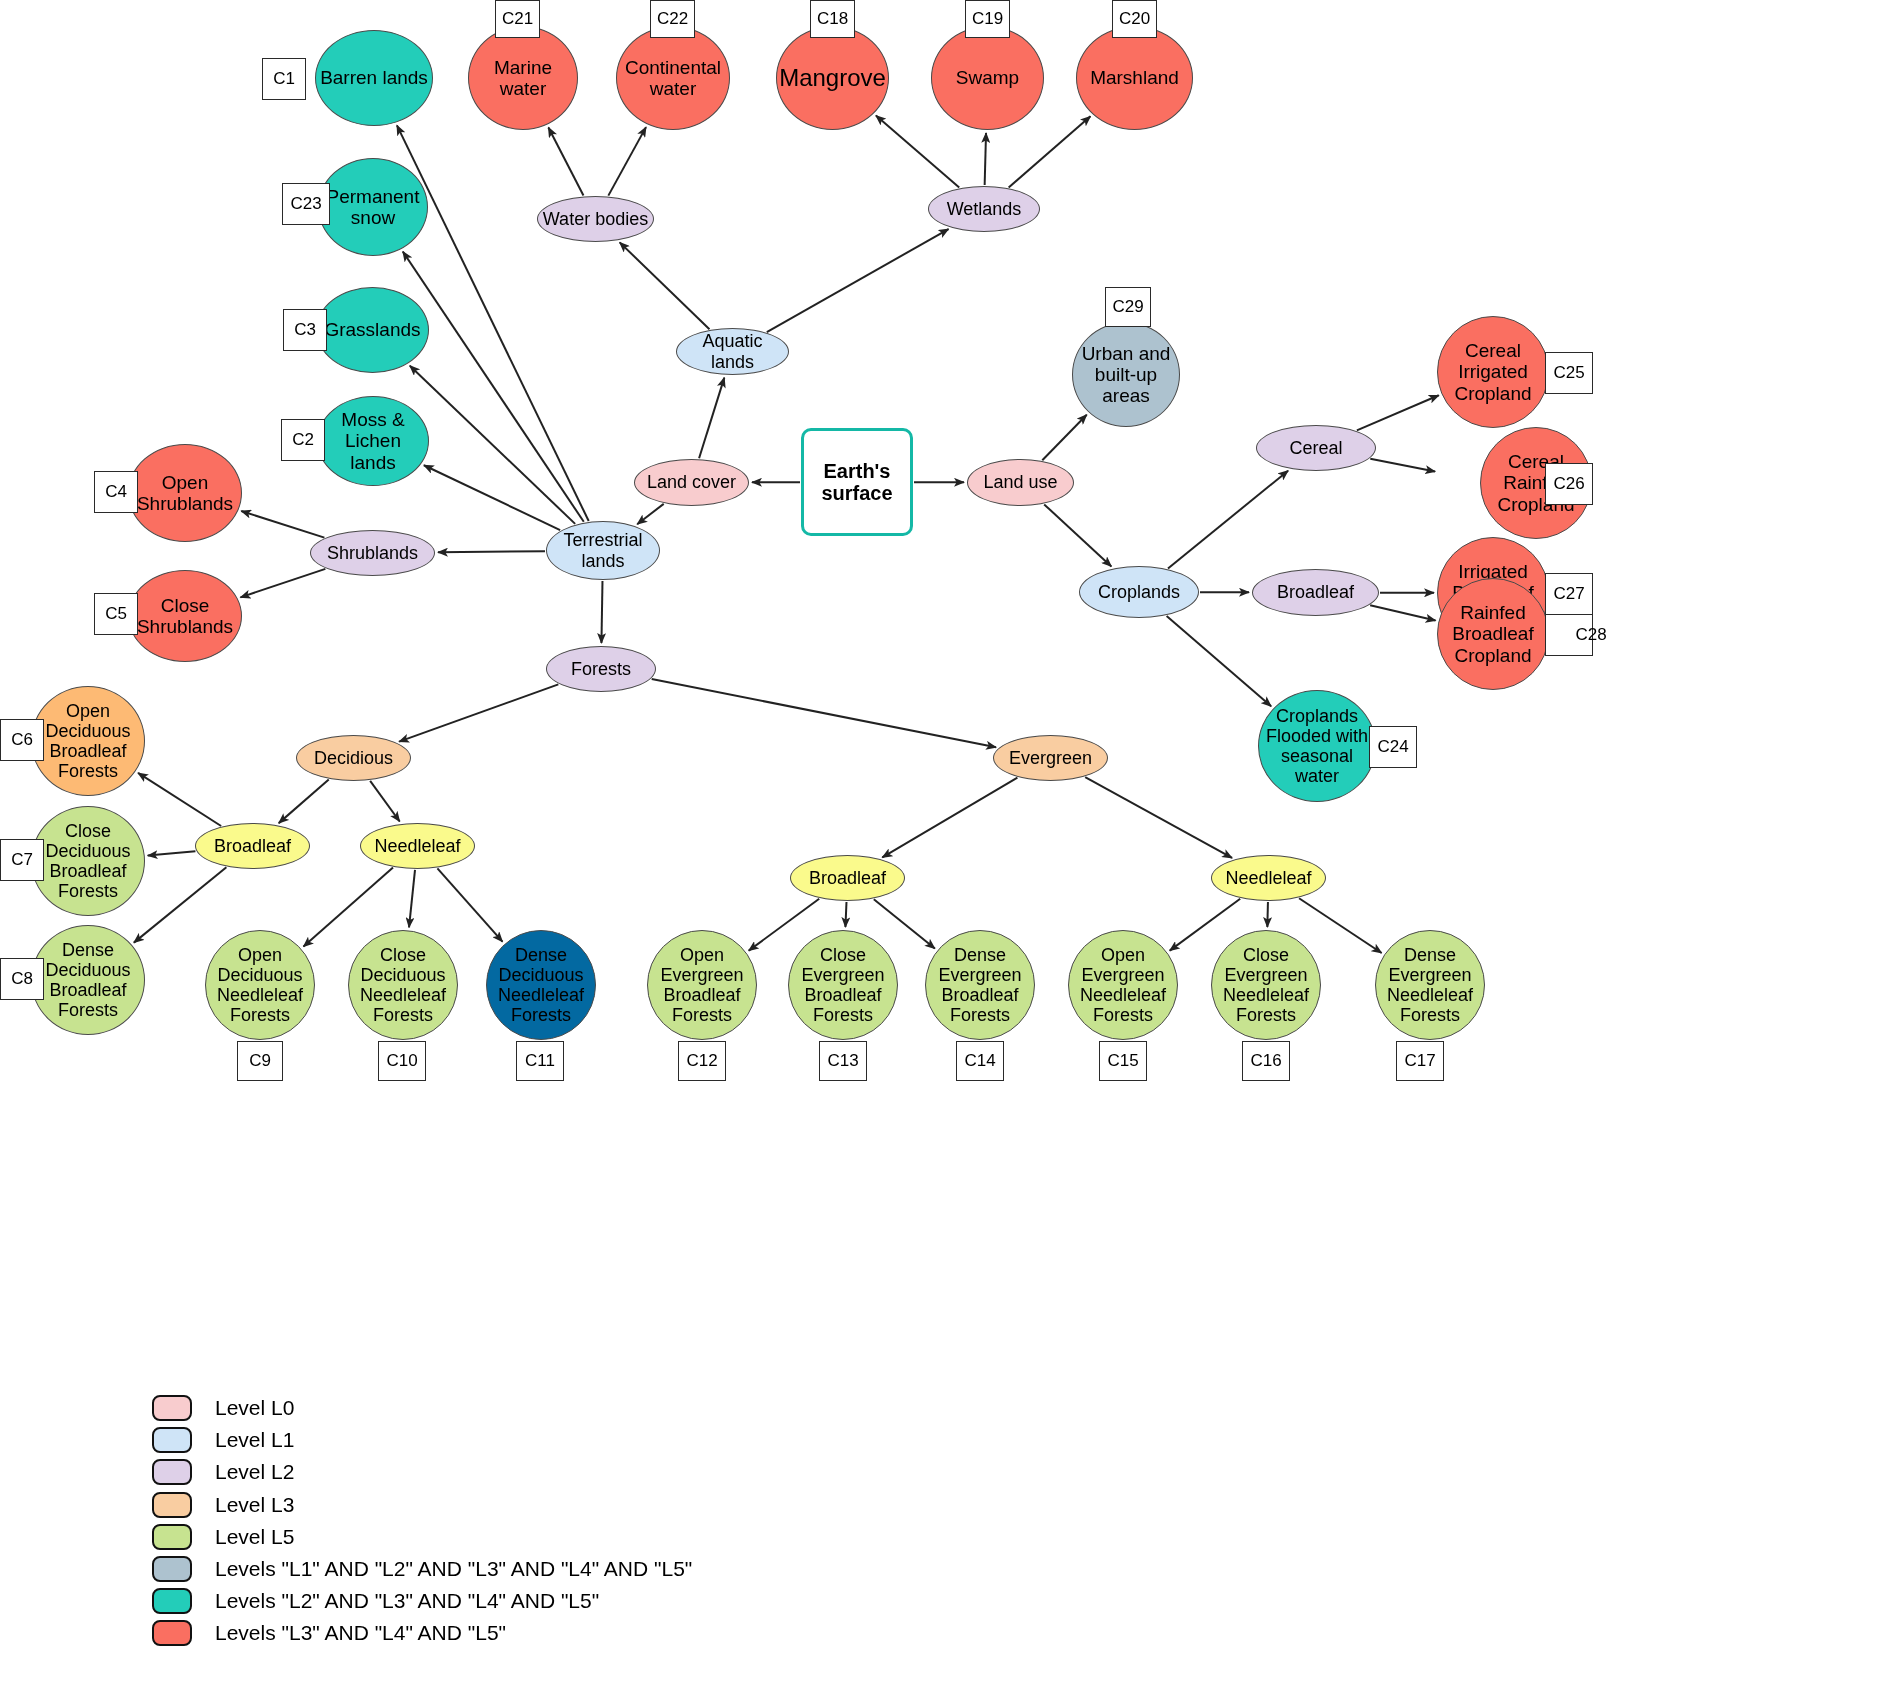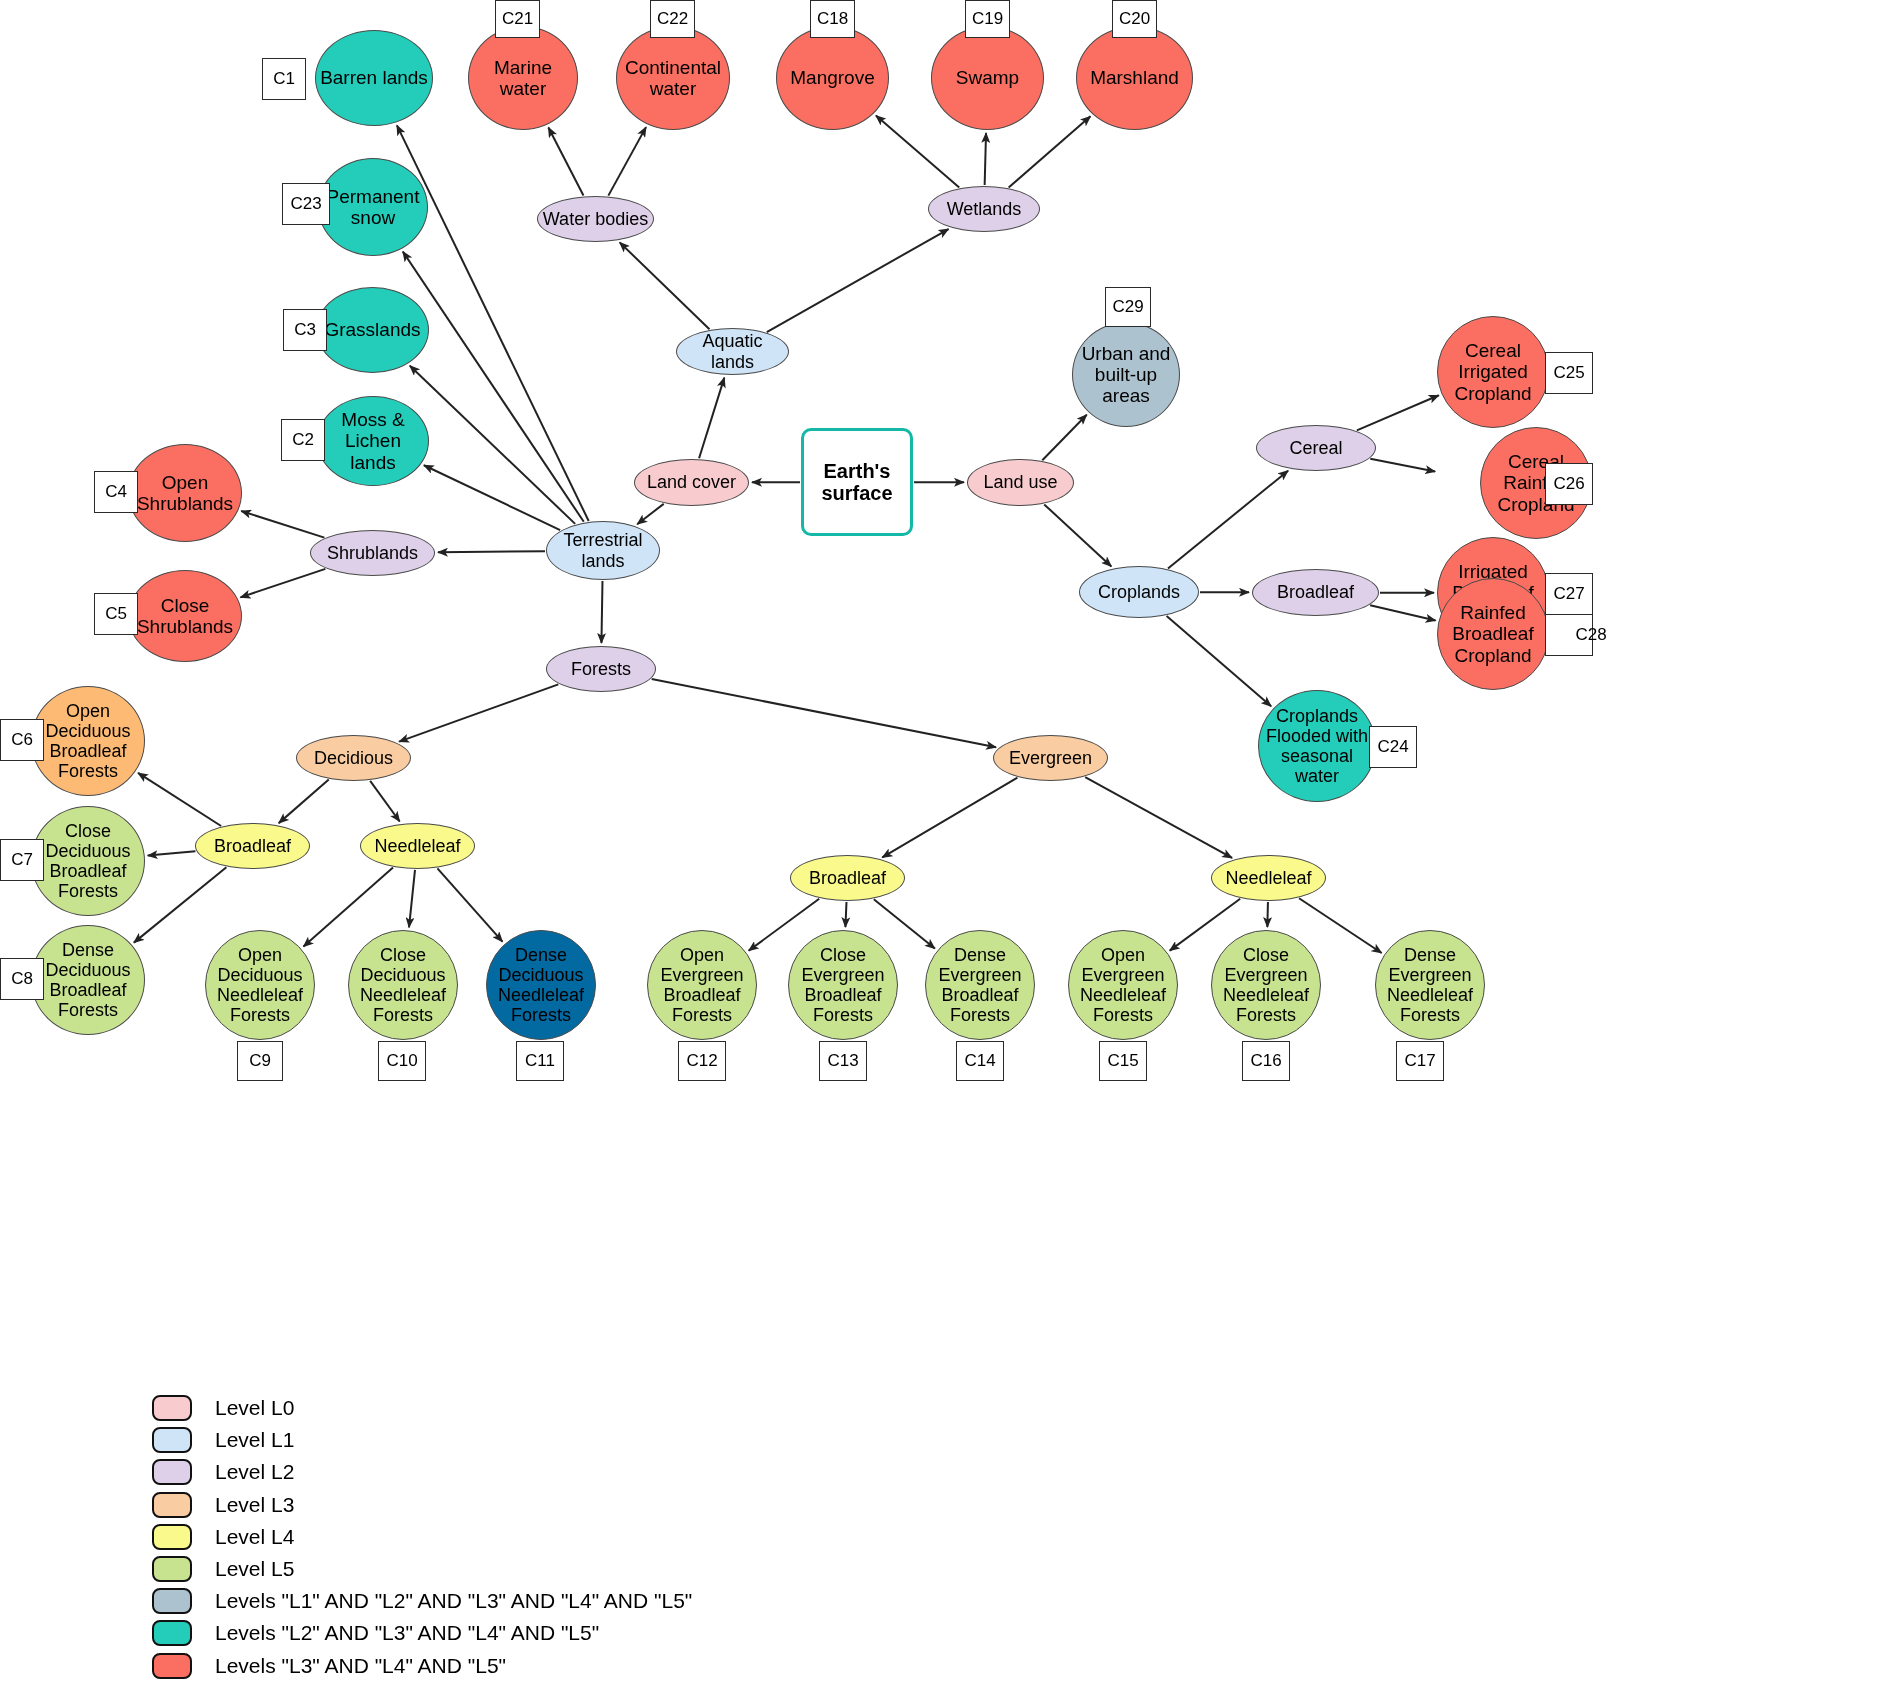--- a/index.html
+++ b/index.html
@@ -92,21 +92,21 @@
       </div>
       <div class="code" style="left: 262px; top: 58px; width: 44px; height: 42px;">C1</div>
       <div class="node ell" style="left: 468px; top: 26px; width: 110px; height: 104px; font-size: 19px; background: rgb(250, 111, 97); border-color: rgb(74, 74, 74);">
         <span>Marine water</span>
       </div>
       <div class="code" style="left: 495px; top: 0px; width: 45px; height: 38px;">C21</div>
       <div class="node ell" style="left: 616px; top: 26px; width: 114px; height: 104px; font-size: 19px; background: rgb(250, 111, 97); border-color: rgb(74, 74, 74);">
         <span>Continental water</span>
       </div>
       <div class="code" style="left: 650px; top: 0px; width: 45px; height: 38px;">C22</div>
-      <div class="node ell" style="left: 776px; top: 26px; width: 113px; height: 104px; font-size: 19px; background: rgb(250, 111, 97); border-color: rgb(74, 74, 74);">
+      <div class="node ell" style="left: 776px; top: 26px; width: 113px; height: 104px; font-size: 24px; background: rgb(250, 111, 97); border-color: rgb(74, 74, 74);">
         <span>Mangrove</span>
       </div>
       <div class="code" style="left: 810px; top: 0px; width: 45px; height: 38px;">C18</div>
       <div class="node ell" style="left: 931px; top: 26px; width: 113px; height: 104px; font-size: 19px; background: rgb(250, 111, 97); border-color: rgb(74, 74, 74);">
         <span>Swamp</span>
       </div>
       <div class="code" style="left: 965px; top: 0px; width: 45px; height: 38px;">C19</div>
       <div class="node ell" style="left: 1076px; top: 26px; width: 117px; height: 104px; font-size: 19px; background: rgb(250, 111, 97); border-color: rgb(74, 74, 74);">
         <span>Marshland</span>
       </div>
@@ -267,24 +267,20 @@
       </div>
       <div class="lg-row">
         <div class="lg-swatch" style="background: rgb(222, 208, 232);"></div>
         <div class="lg-label">Level L2</div>
       </div>
       <div class="lg-row">
         <div class="lg-swatch" style="background: rgb(249, 205, 161);"></div>
         <div class="lg-label">Level L3</div>
       </div>
       <div class="lg-row">
-        <div class="lg-swatch" style="background: rgb(250, 250, 140);"></div>
-        <div class="lg-label">Level L4</div>
-      </div>
-      <div class="lg-row">
         <div class="lg-swatch" style="background: rgb(199, 227, 144);"></div>
         <div class="lg-label">Level L5</div>
       </div>
       <div class="lg-row">
         <div class="lg-swatch" style="background: rgb(173, 194, 207);"></div>
         <div class="lg-label">Levels "L1" AND "L2" AND "L3" AND "L4" AND "L5"</div>
       </div>
       <div class="lg-row">
         <div class="lg-swatch" style="background: rgb(35, 205, 185);"></div>
         <div class="lg-label">Levels "L2" AND "L3" AND "L4" AND "L5"</div>

